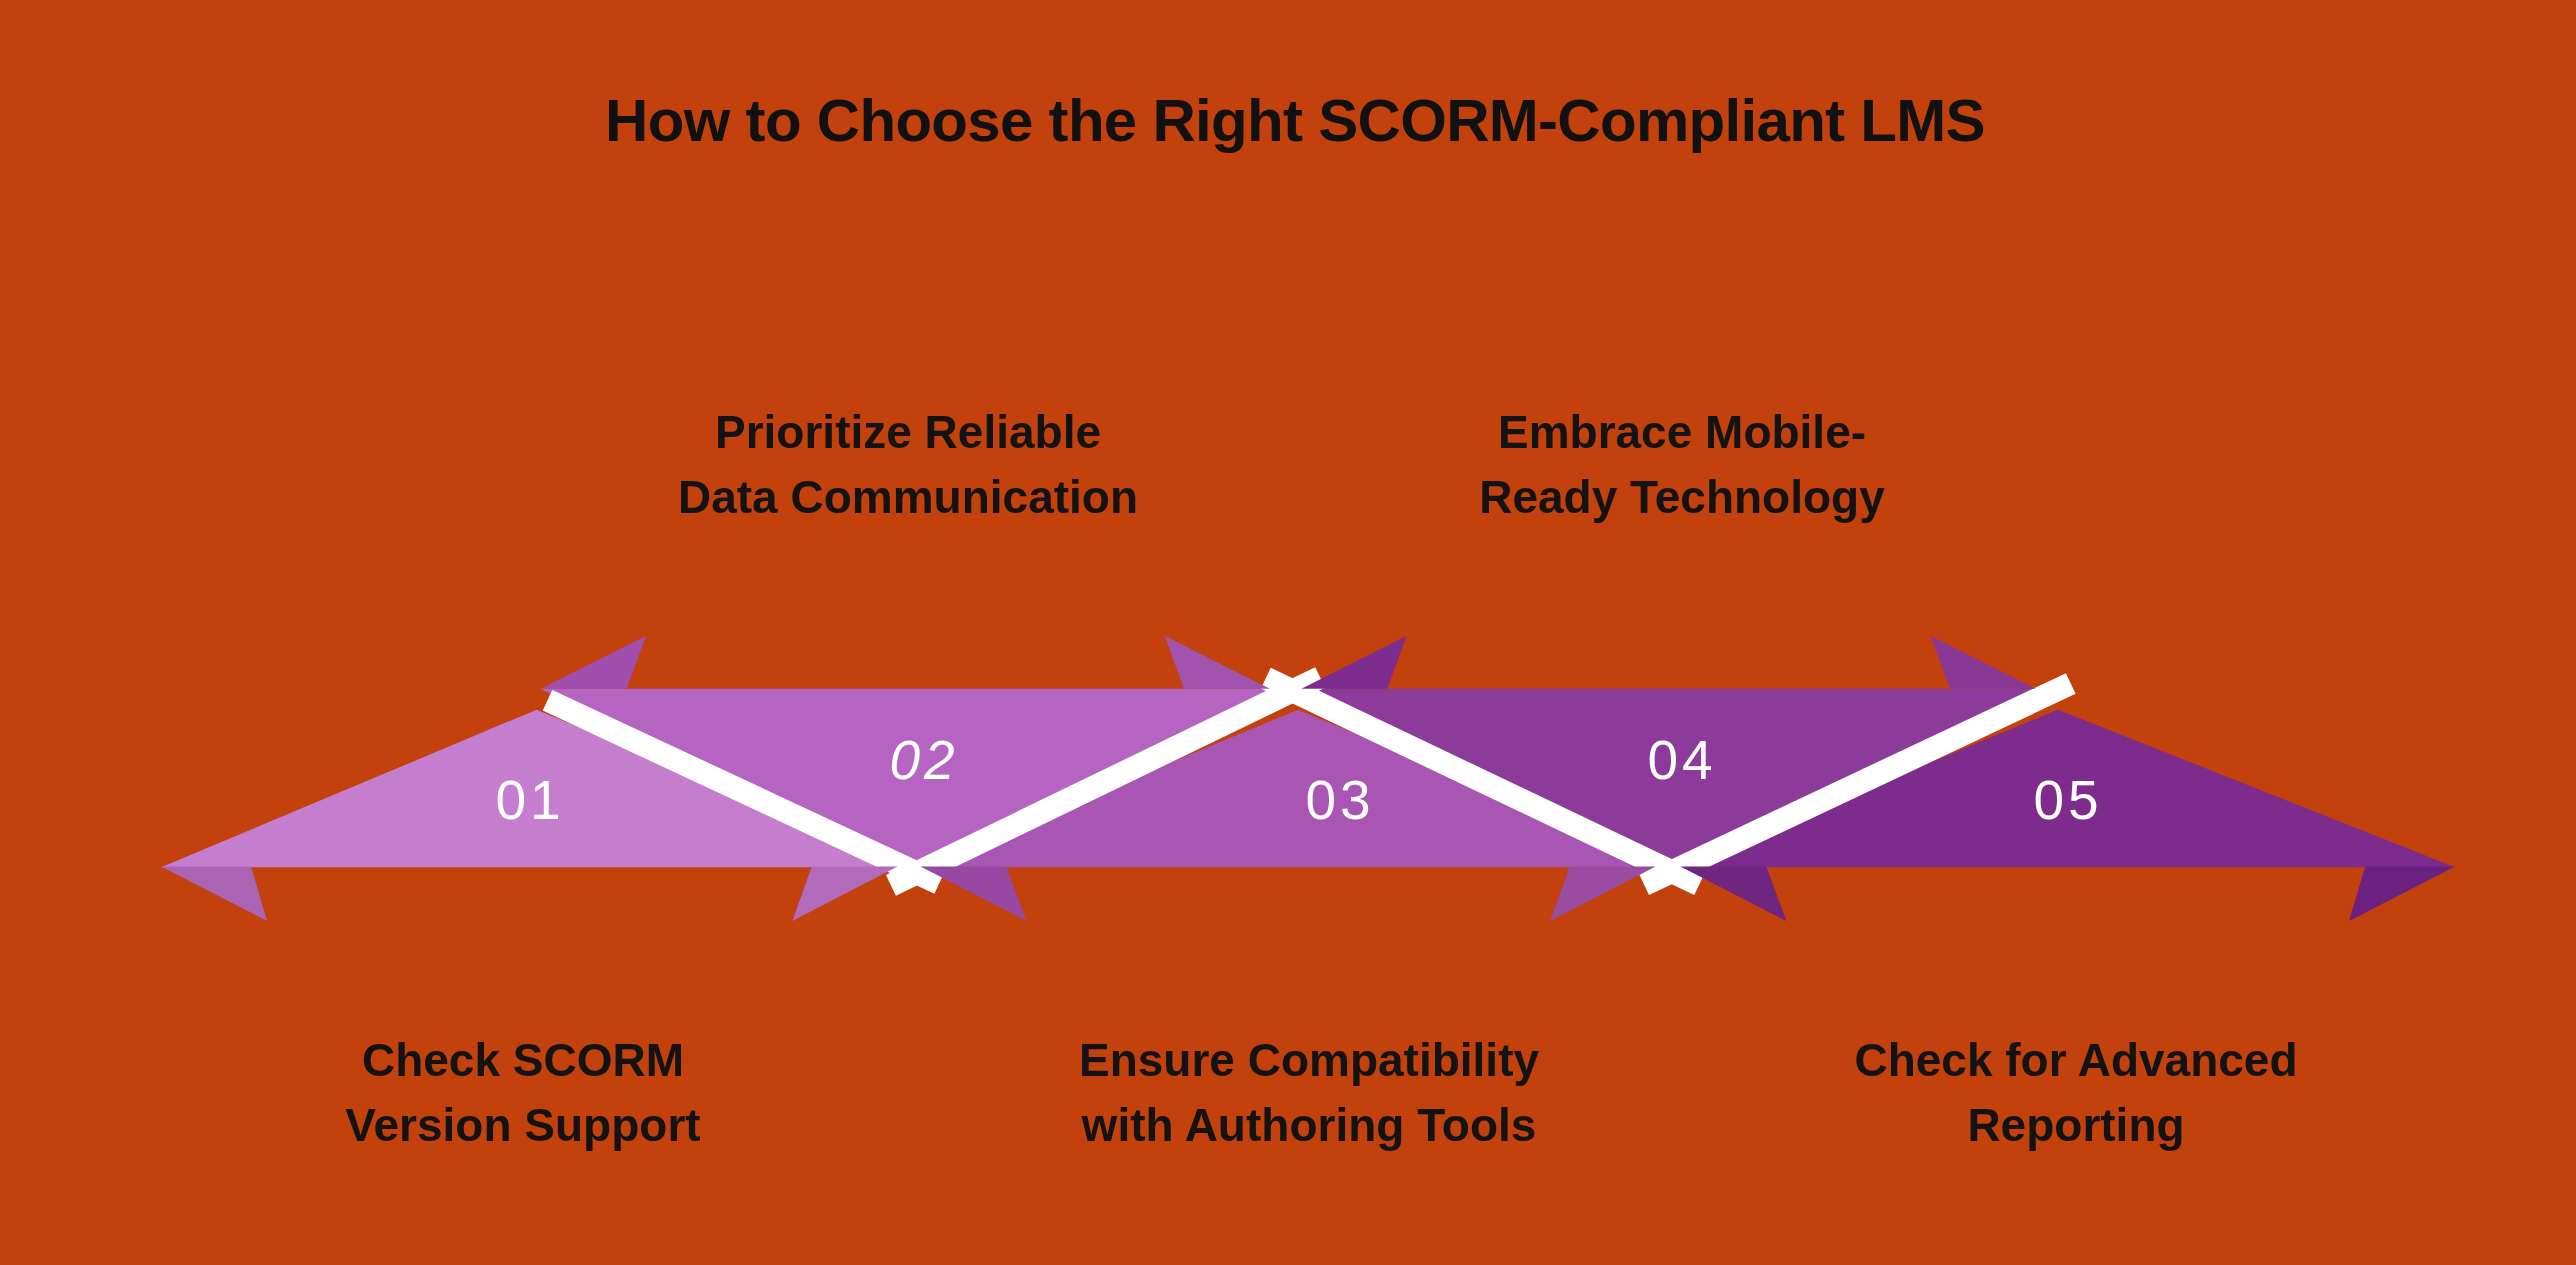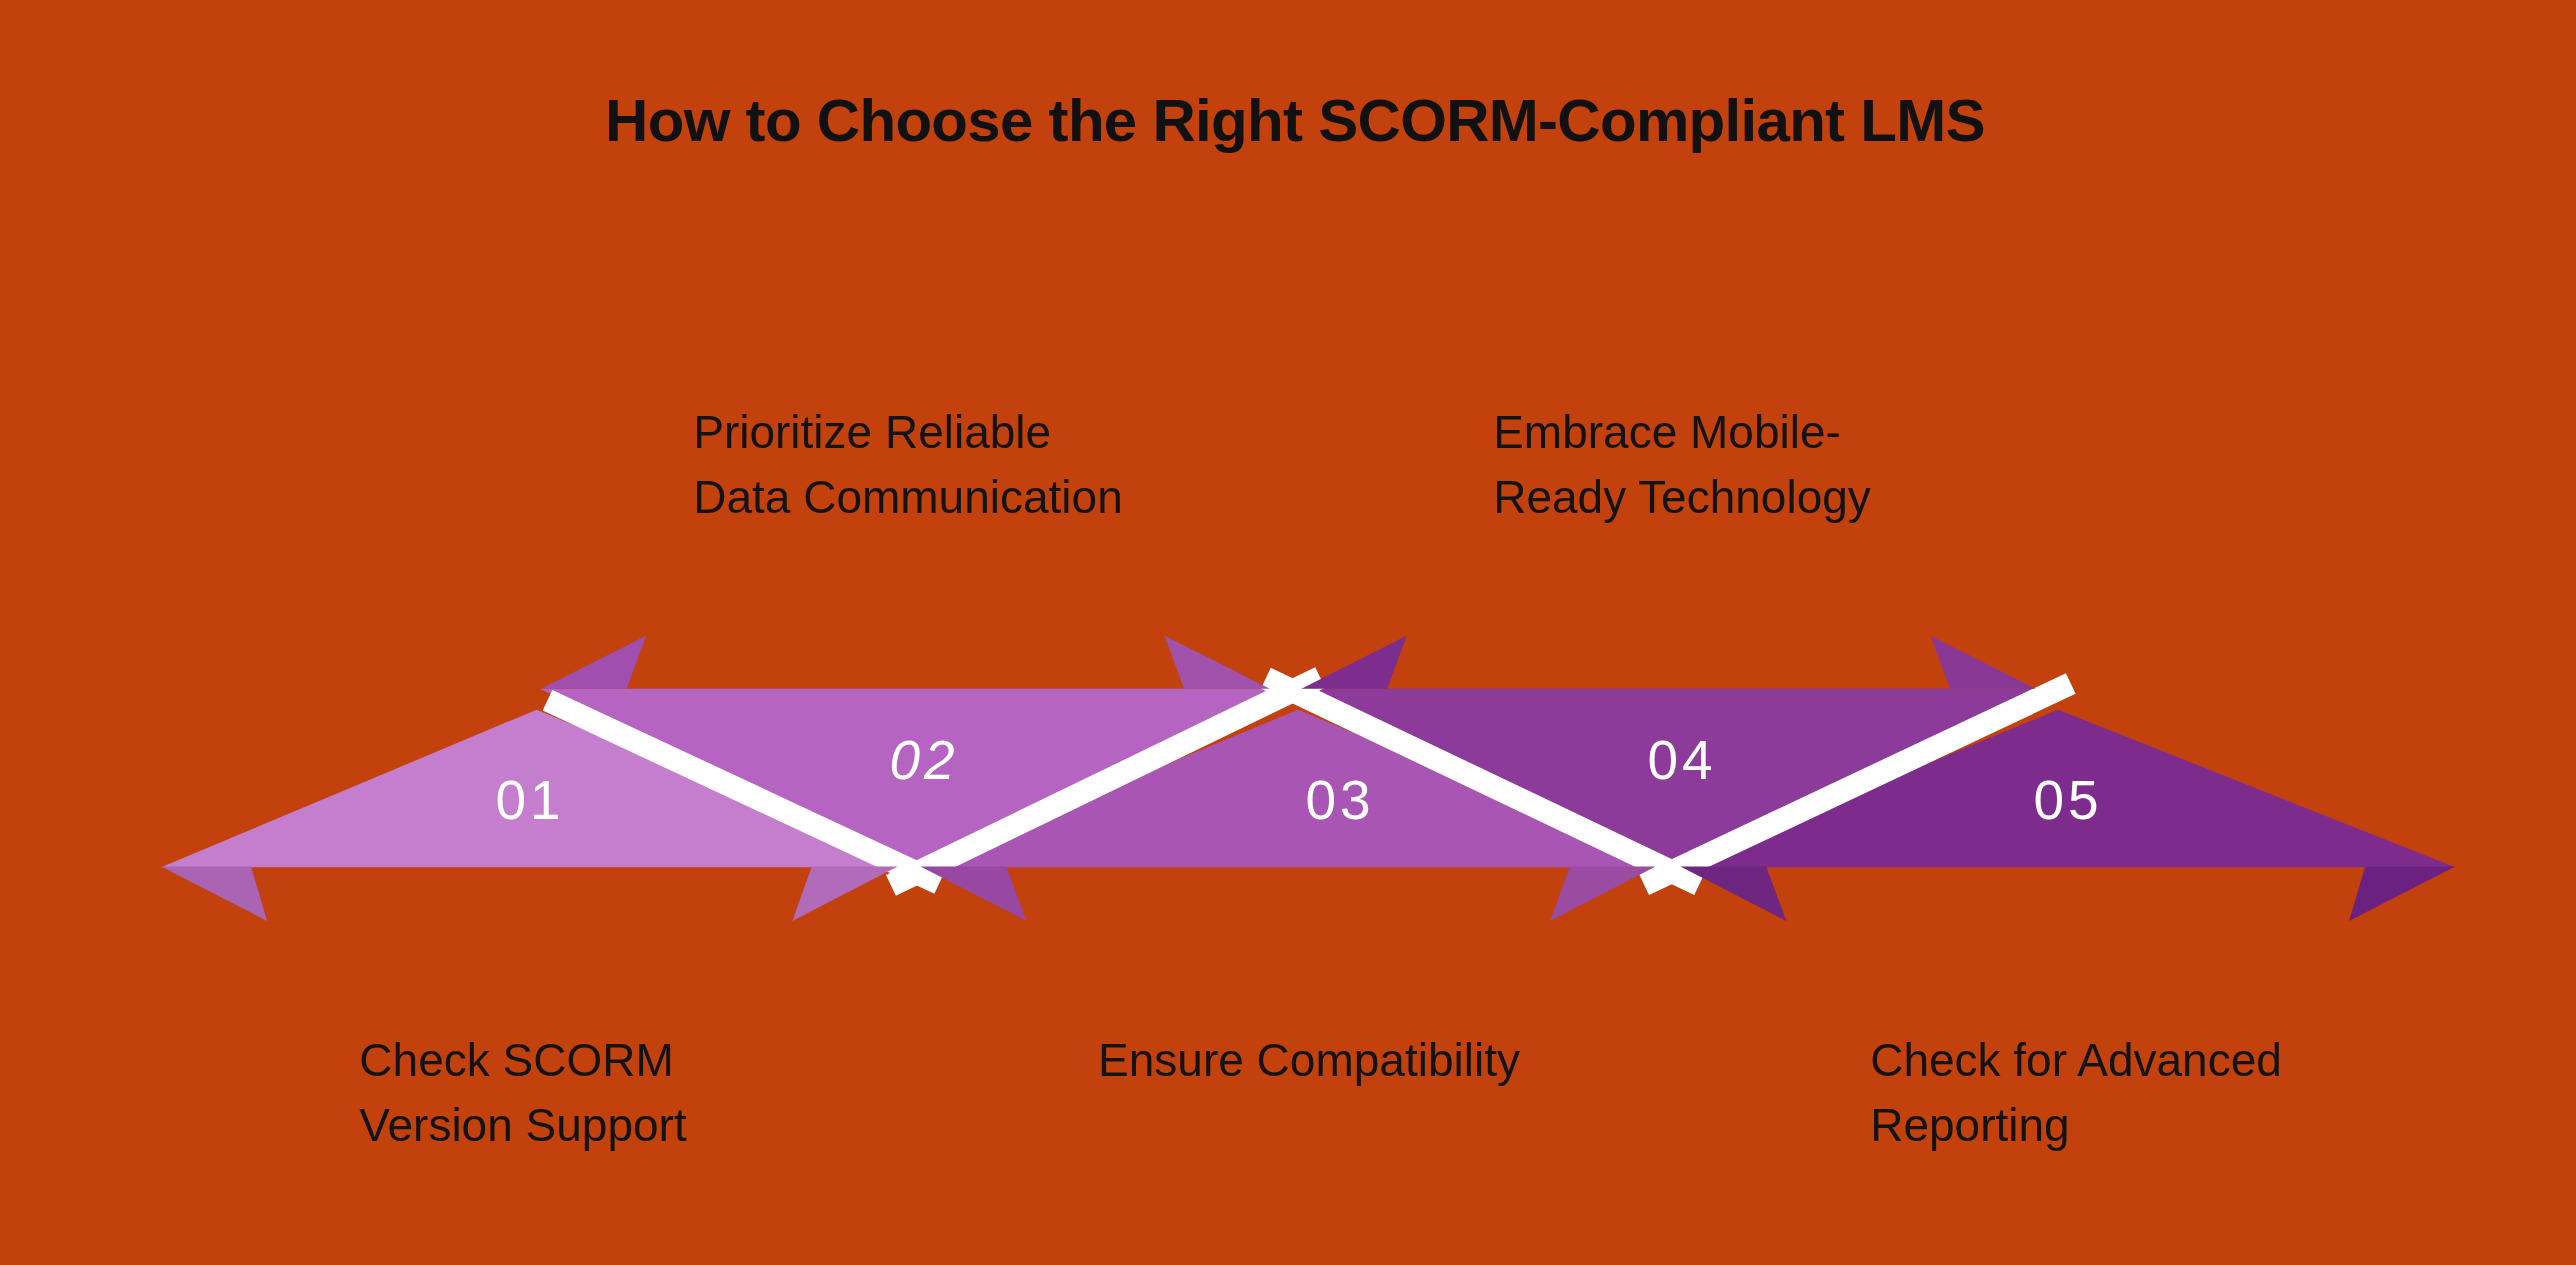--- a/index.html
+++ b/index.html
@@ -35,23 +35,23 @@
     transform: translate(-50%, -50%);
     font-size: 55px;
     font-weight: 500;
     letter-spacing: 4px;
     color: #ffffff;
     white-space: nowrap;
   }
   .lbl {
     position: absolute;
     transform: translateX(-50%);
-    text-align: left;
+    text-align: center;
     font-size: 46px;
-    font-weight: 400;
+    font-weight: 700;
     line-height: 65px;
     color: #131313;
     white-space: nowrap;
   }
 </style>
 </head>
 <body>
 
 <div class="canvas">
 
@@ -96,20 +96,21 @@
     <div>Embrace Mobile-</div>
     <div>Ready Technology</div>
   </div>
 
   <div class="lbl" style="left:523px; top:1028px;">
     <div>Check SCORM</div>
     <div>Version Support</div>
   </div>
   <div class="lbl" style="left:1309px; top:1028px;">
     <div>Ensure Compatibility</div>
+    <div>with Authoring Tools</div>
   </div>
   <div class="lbl" style="left:2076px; top:1028px;">
     <div>Check for Advanced</div>
     <div>Reporting</div>
   </div>
 
 </div>
 
 
 </body></html>

